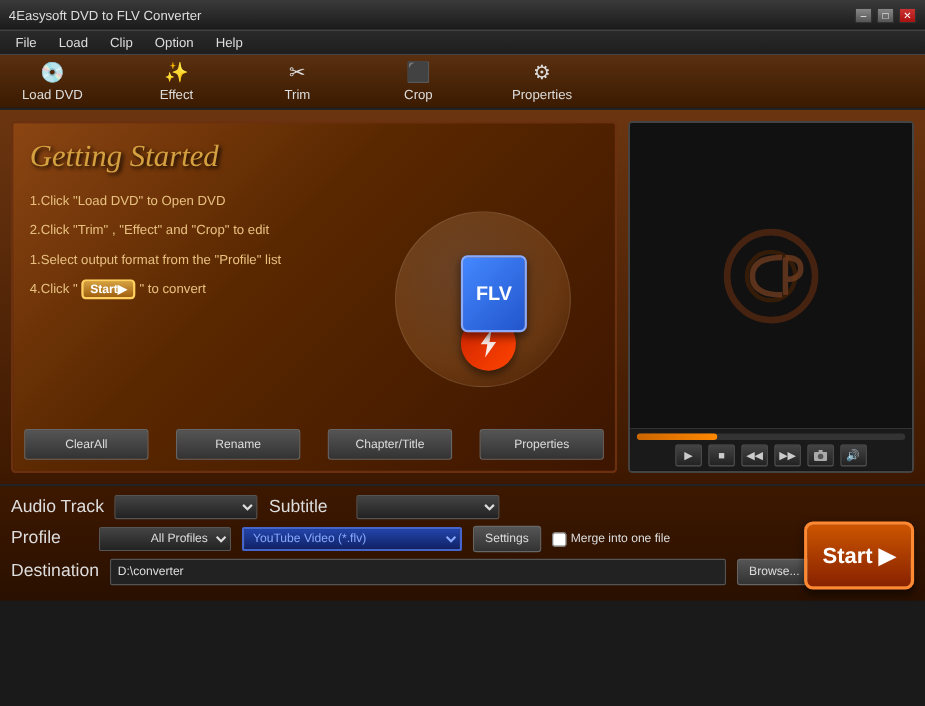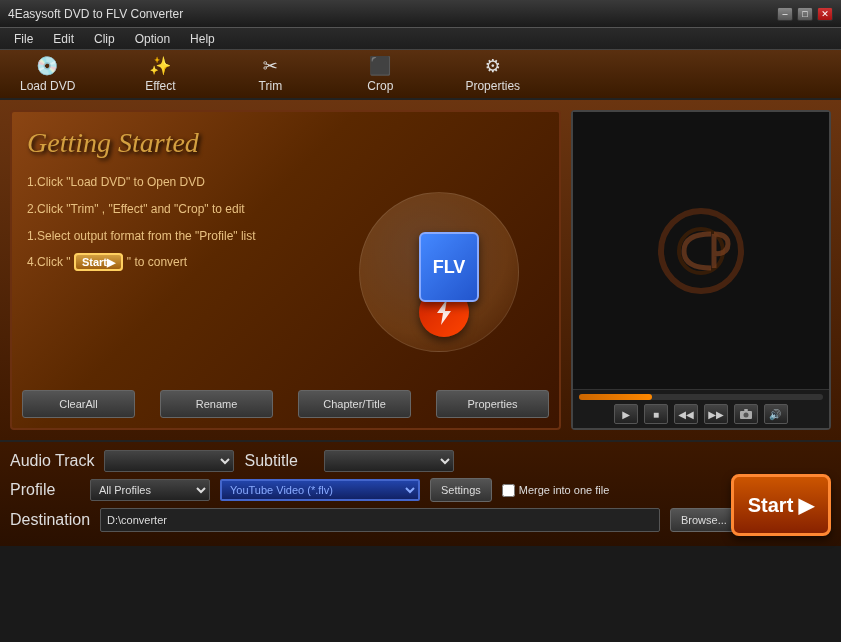--- a/index.html
+++ b/index.html
@@ -280,21 +280,21 @@
     .select-box {
       height: 22px;
       background: linear-gradient(to bottom, #444, #222);
       border: 1px solid #555;
       color: #ddd;
       font-size: 11px;
       padding: 0 4px;
       border-radius: 2px;
       cursor: pointer;
     }
-    .profile-select { width: 120px; }
+    .profile-select { width: 120px; text-align: right; }
     .format-select {
       width: 200px;
       background: linear-gradient(to bottom, #2244aa, #112266);
       border: 2px solid #4466cc;
       color: #88aaff;
     }
     .audio-select { width: 130px; }
     .subtitle-select { width: 130px; }
 
     .settings-btn, .browse-btn, .open-folder-btn {
@@ -339,21 +339,21 @@
   <span class="title-bar-title">4Easysoft DVD to FLV Converter</span>
   <div class="title-bar-controls">
     <div class="title-btn">–</div>
     <div class="title-btn">□</div>
     <div class="title-btn close">✕</div>
   </div>
 </div>
 
 <div class="menu-bar">
   <span class="menu-item">File</span>
-  <span class="menu-item">Edit</span>
+  <span class="menu-item">Load</span>
   <span class="menu-item">Clip</span>
   <span class="menu-item">Option</span>
   <span class="menu-item">Help</span>
 </div>
 
 <div class="toolbar">
   <div class="toolbar-btn">
     <span class="toolbar-icon">💿</span>
     <span>Load DVD</span>
   </div>

